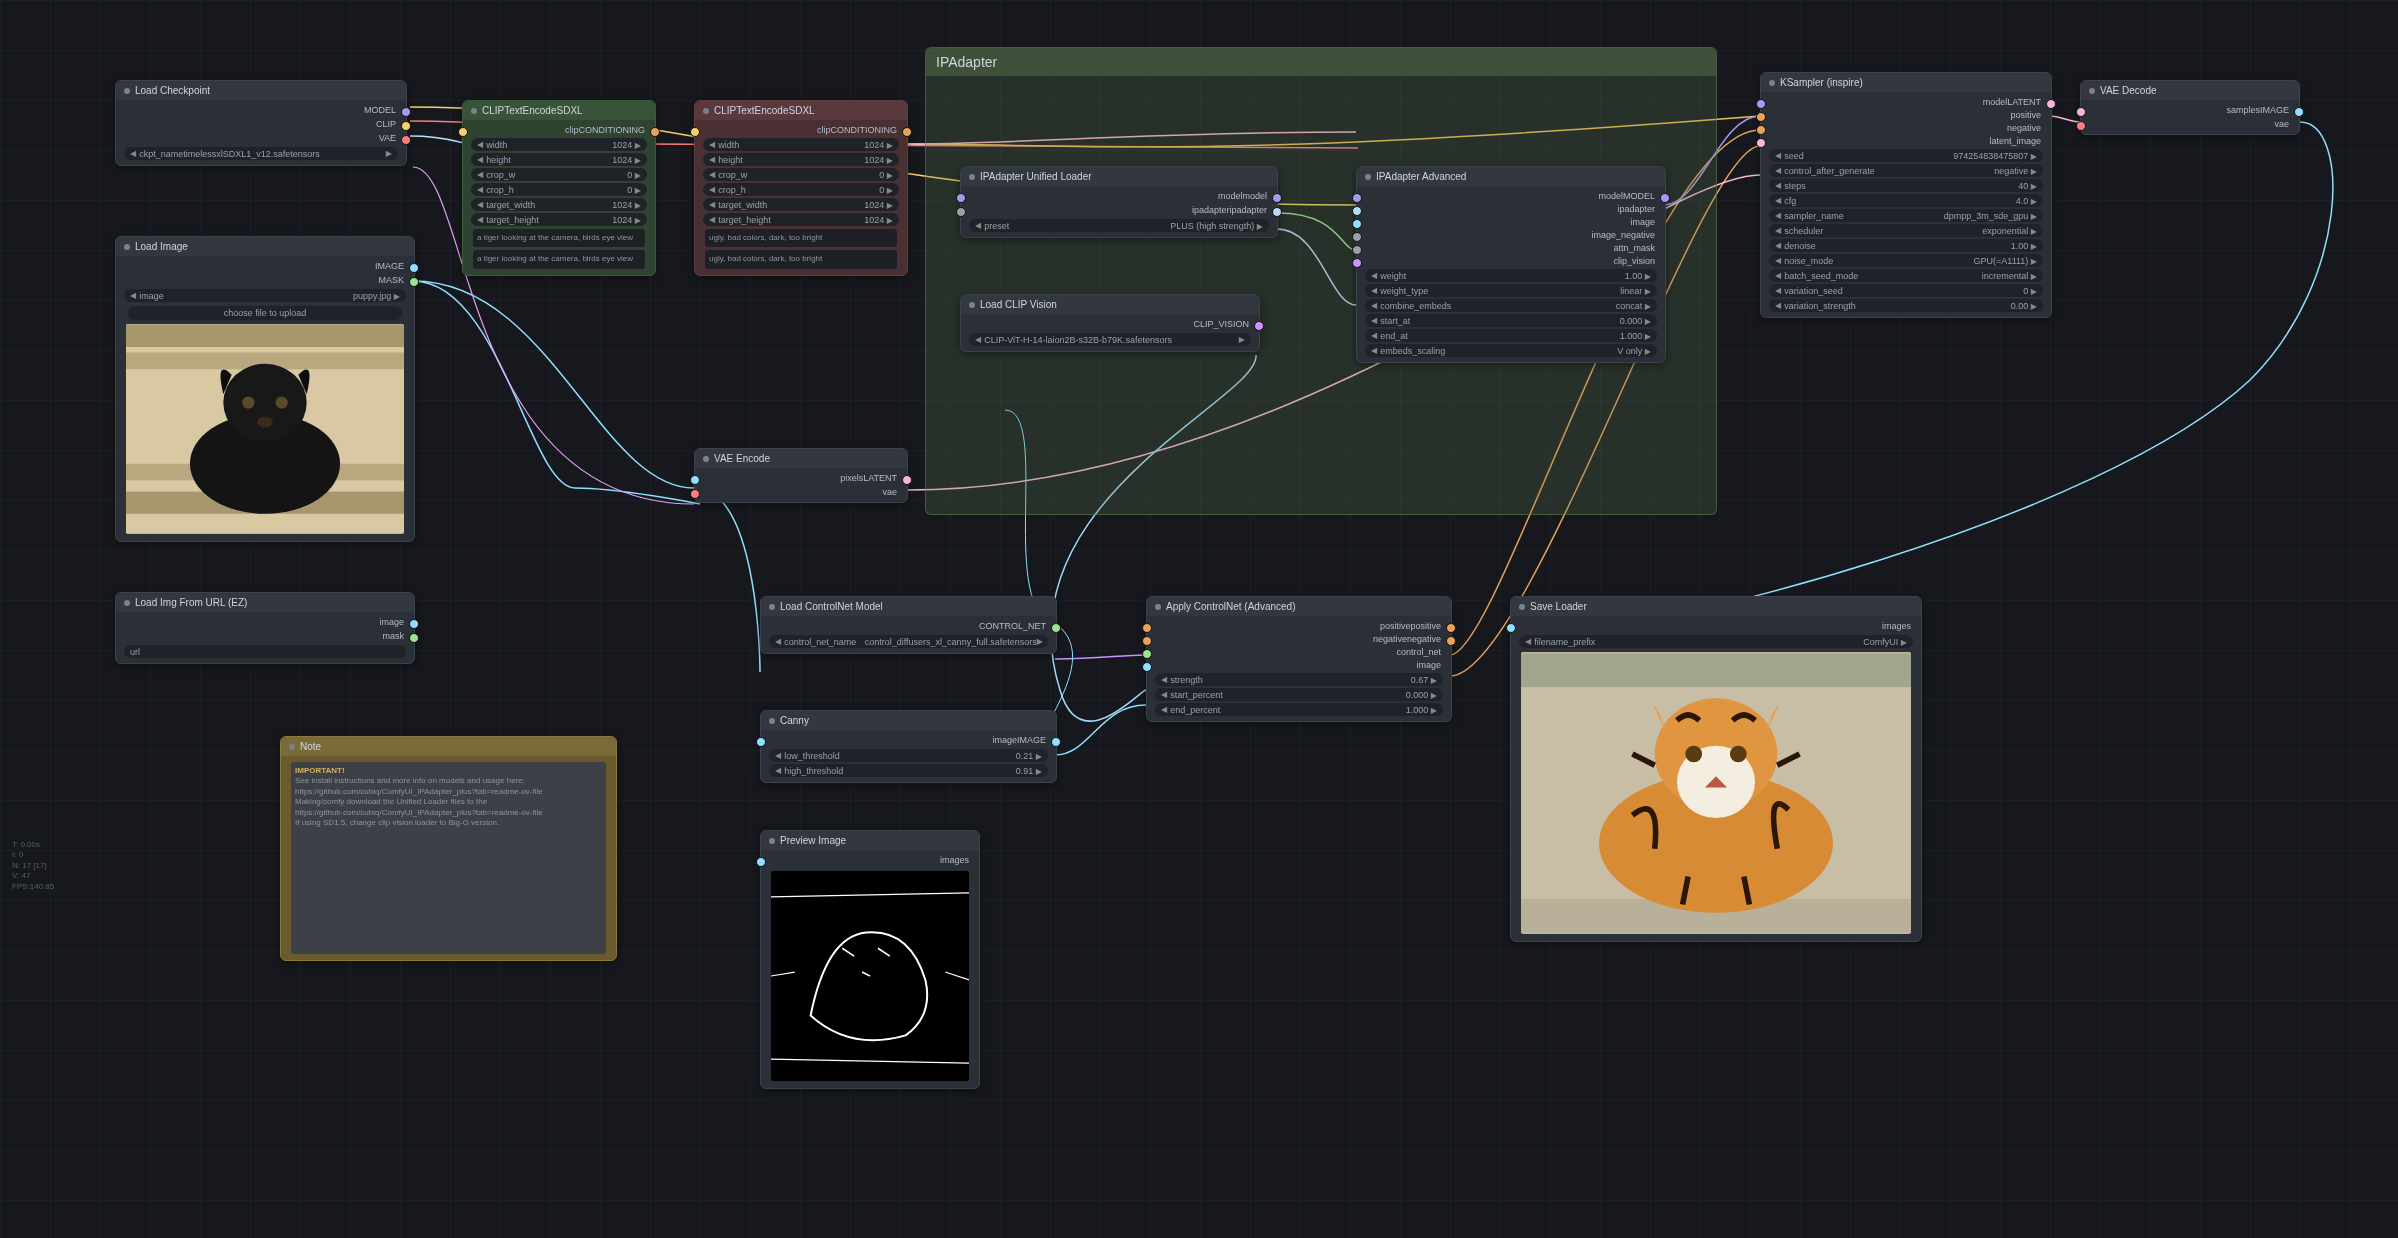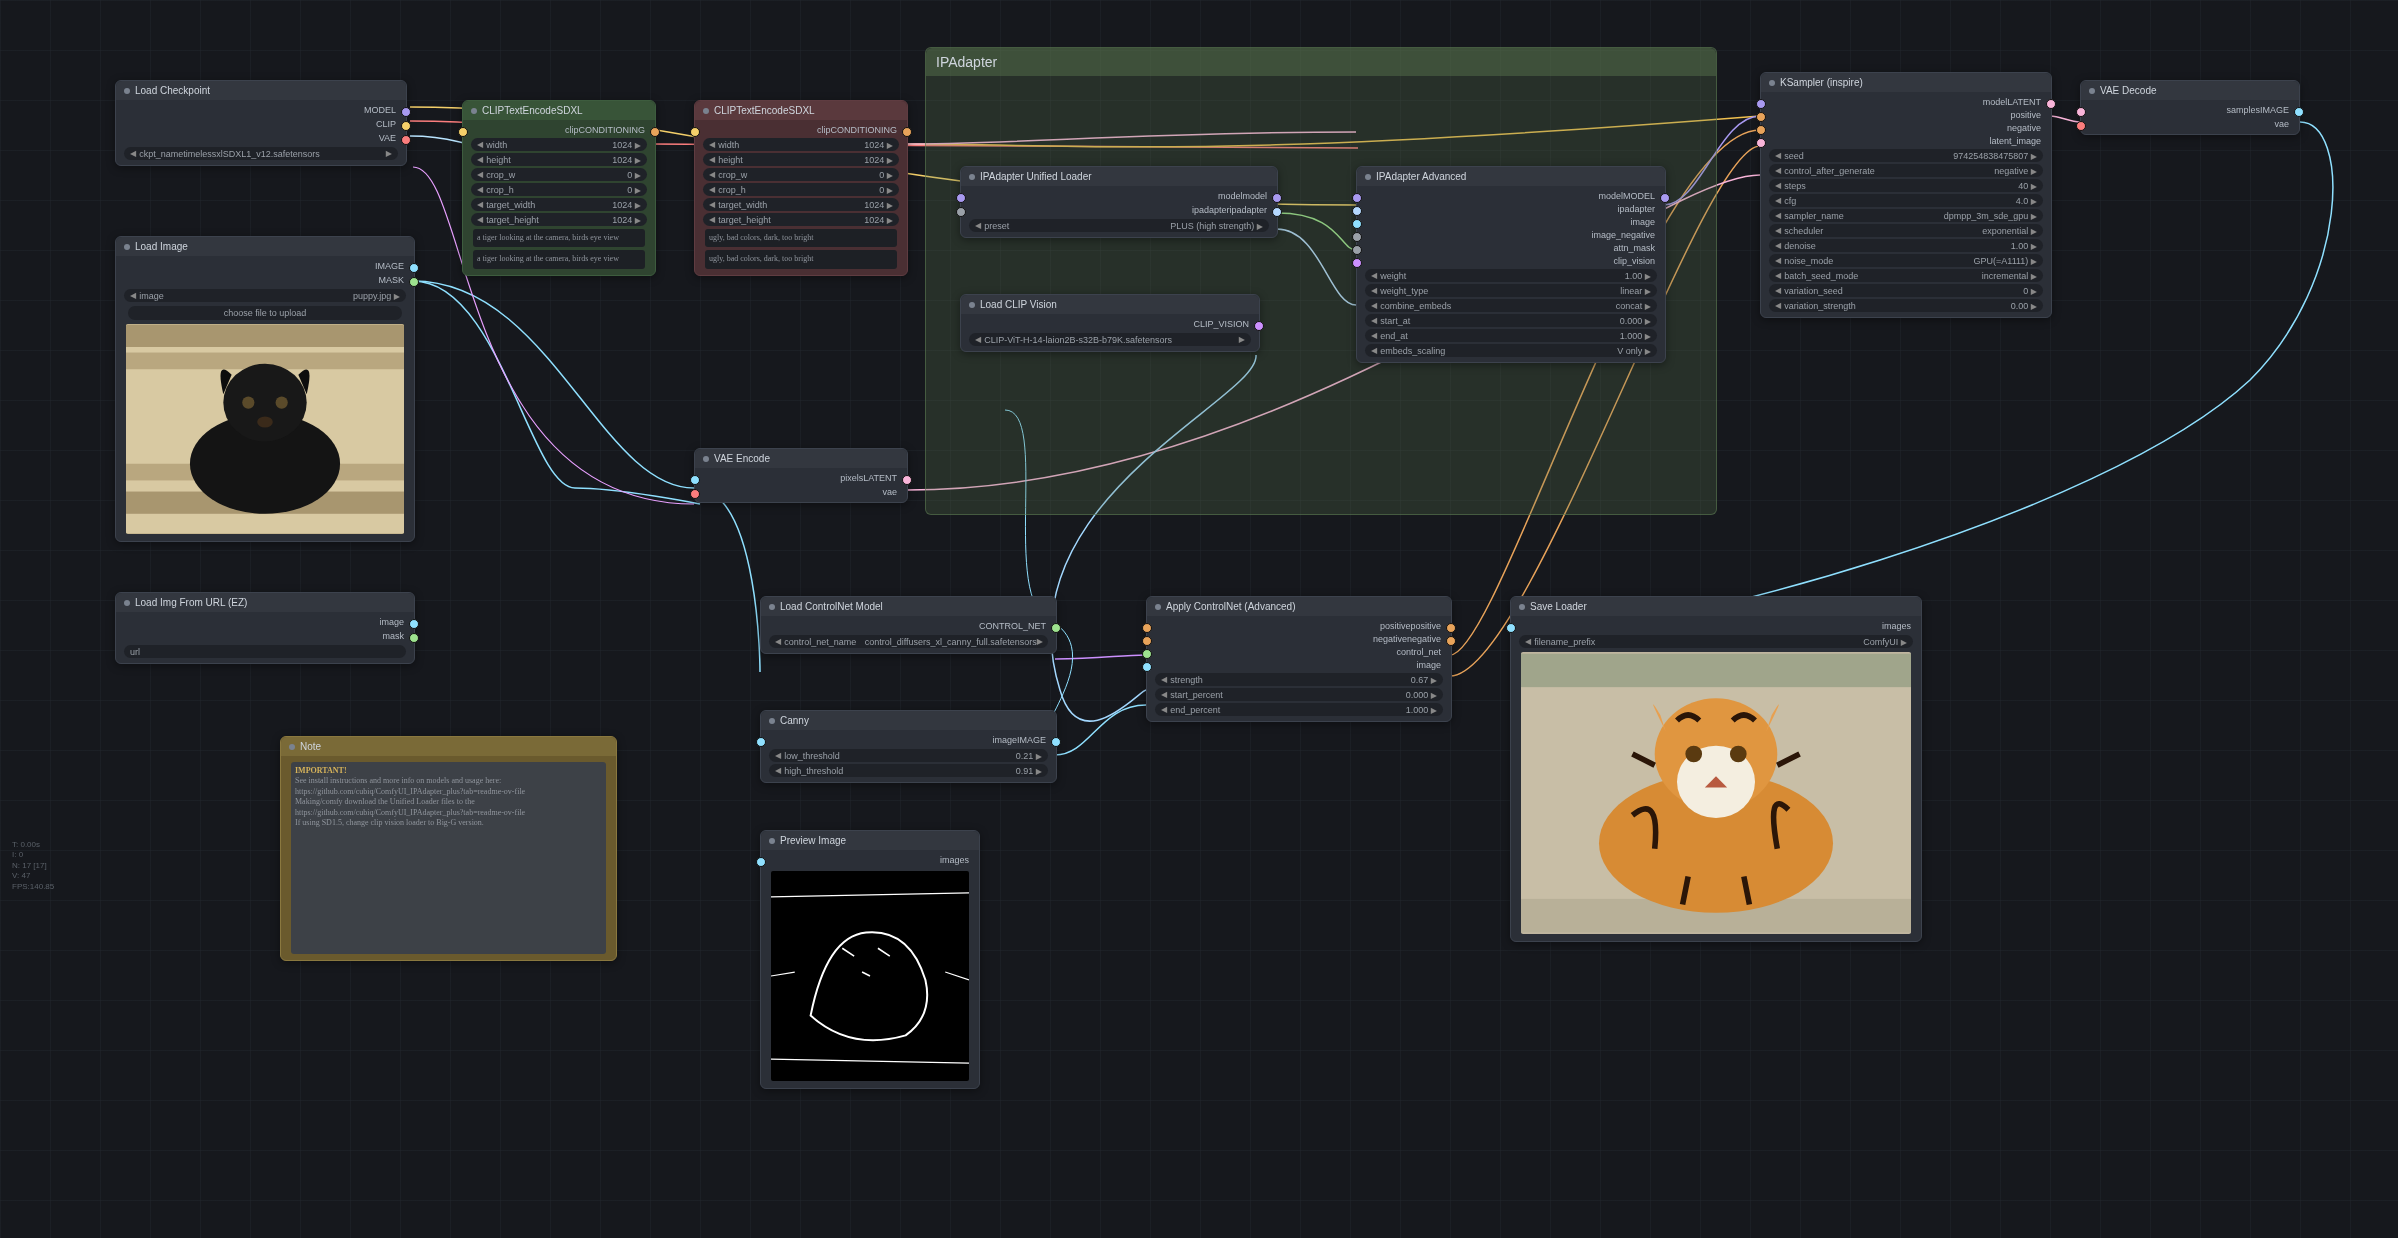--- a/index.html
+++ b/index.html
@@ -8,21 +8,21 @@
 .node-hdr{padding:4px 8px;border-radius:6px 6px 0 0;display:flex;align-items:center;gap:5px;background:#33373f}
 .hdr-dot{width:6px;height:6px;border-radius:50%;background:#7a828f}
 .hdr-title{font-size:10px;color:#cfd5dd}
 .node-body{padding:3px 4px}
 .row{display:flex;align-items:center;justify-content:flex-end;height:14px;padding:0 6px;font-size:9px;color:#b5bcc6}
 .row.tight{height:13px}
 .widget{display:flex;align-items:center;justify-content:space-between;background:#1f2228;border-radius:8px;margin:2px 4px;height:13px;padding:0 6px;font-size:9px;color:#9aa0a8}
 .widget .lbl{display:flex;align-items:center;gap:3px}
 .arrow{font-size:8px;color:#888}
 .widget-btn{background:#1f2228;border-radius:8px;margin:4px 8px;height:14px;text-align:left;font-size:9px;color:#9aa0a8;display:flex;align-items:center;justify-content:center;cursor:pointer}
-.txtarea{background:#1d2025;border-radius:3px;margin:3px 6px;padding:4px;font-family:Liberation Serif, serif;font-size:8px;color:#8f949c;line-height:1.3}
+.txtarea{background:#1d2025;border-radius:3px;margin:3px 6px;padding:4px;font-family:Liberation Sans, sans-serif;font-size:8px;color:#8f949c;line-height:1.3}
 .socket{position:absolute;width:8px;height:8px;border-radius:50%;border:1px solid #111}
 .sk-l{left:-5px}.sk-r{right:-5px}
 .group{position:absolute;border-radius:6px}
 .group-hdr{padding:6px 10px;font-size:14px;border-radius:6px 6px 0 0}
 .img-box{margin:4px 6px;border-radius:2px;overflow:hidden}
 svg.wires{position:absolute;left:0;top:0;width:2398px;height:1238px;pointer-events:none}
 .perf{position:absolute;left:12px;top:840px;font-size:8px;color:#5a6068;line-height:1.3}
 </style>
 </head>
 <body>

